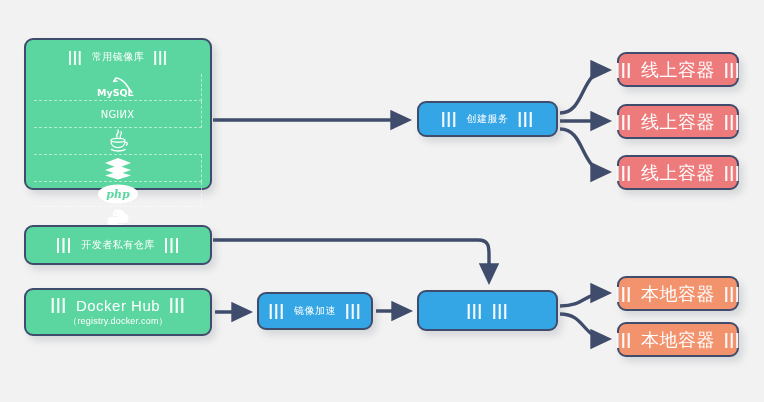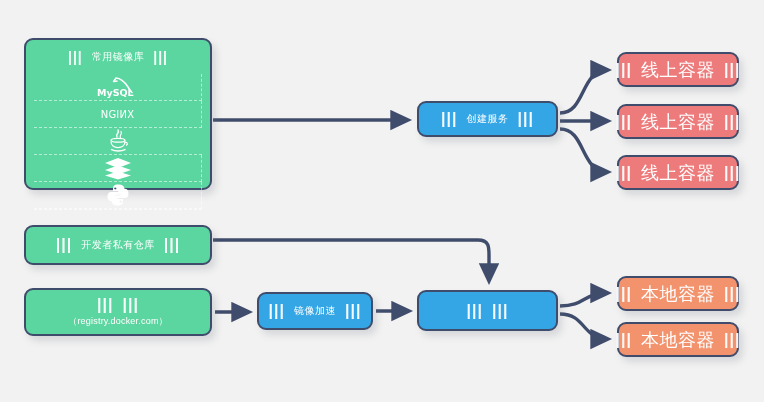--- a/index.html
+++ b/index.html
@@ -156,20 +156,26 @@
         </svg>
       </div>
       <div class="logo-cell">
         <svg width="30" height="26" viewBox="0 0 30 26">
           <path d="M15,3 L28,8 L15,13 L2,8 Z" fill="#fff"></path>
           <path d="M15,10.5 L28,15 L15,19.5 L2,15 Z" fill="#fff"></path>
           <path d="M15,16.5 L28,20.5 L15,24.5 L2,20.5 Z" fill="#fff"></path>
         </svg>
       </div>
       <div class="logo-cell">
+        <svg width="42" height="24" viewBox="0 0 42 24">
+          <ellipse cx="21" cy="12" rx="20" ry="9.5" fill="#fff"></ellipse>
+          <text x="21" y="16" text-anchor="middle" font-size="11" font-style="italic" font-weight="700" font-family="DejaVu Serif, serif" fill="#5cd6a0">php</text>
+        </svg>
+      </div>
+      <div class="logo-cell">
         <svg width="24" height="26" viewBox="0 0 24 26">
           <path d="M12,2.5 C8,2.5 7,4.5 7,6.8 L7,9 L12.3,9 L12.3,10 L5.2,10 C2.8,10 1.5,11.6 1.5,14.6 C1.5,17.6 2.8,19.2 5.2,19.2 L7,19.2 L7,16.6 C7,14.2 8.6,12.8 11,12.8 L15,12.8 C17,12.8 18.4,11.5 18.4,9.4 L18.4,6.8 C18.4,4.5 16.6,2.5 12,2.5 Z M9.3,5.2 A1.15,1.15 0 1 1 9.3,7.5 A1.15,1.15 0 1 1 9.3,5.2 Z" fill="#fff"></path>
           <path d="M12,23.5 C16,23.5 17,21.5 17,19.2 L17,17 L11.7,17 L11.7,16 L18.8,16 C21.2,16 22.5,14.4 22.5,11.4 C22.5,8.4 21.2,6.8 18.8,6.8 L17,6.8 L17,9.4 C17,11.8 15.4,13.2 13,13.2 L9,13.2 C7,13.2 5.6,14.5 5.6,16.6 L5.6,19.2 C5.6,21.5 7.4,23.5 12,23.5 Z M14.7,18.5 A1.15,1.15 0 1 1 14.7,20.8 A1.15,1.15 0 1 1 14.7,18.5 Z" fill="#fff"></path>
         </svg>
       </div>
       <div class="logo-cell"></div>
       <div class="logo-cell"></div>
     </div>
   </div>
 
@@ -177,20 +183,21 @@
     <div class="label-row">
       <span class="bars">|||</span>
       <span class="node-text">开发者私有仓库</span>
       <span class="bars">|||</span>
     </div>
   </div>
 
   <div class="node green" id="node-docker-hub">
     <div class="label-row">
       <span class="bars">|||</span>
+      <span class="node-text">Docker Hub</span>
       <span class="bars">|||</span>
     </div>
     <div class="sub">（registry.docker.com）</div>
   </div>
 
   <div class="node blue" id="node-create-service">
     <div class="label-row">
       <span class="bars">|||</span>
       <span class="node-text">创建服务</span>
       <span class="bars">|||</span>

